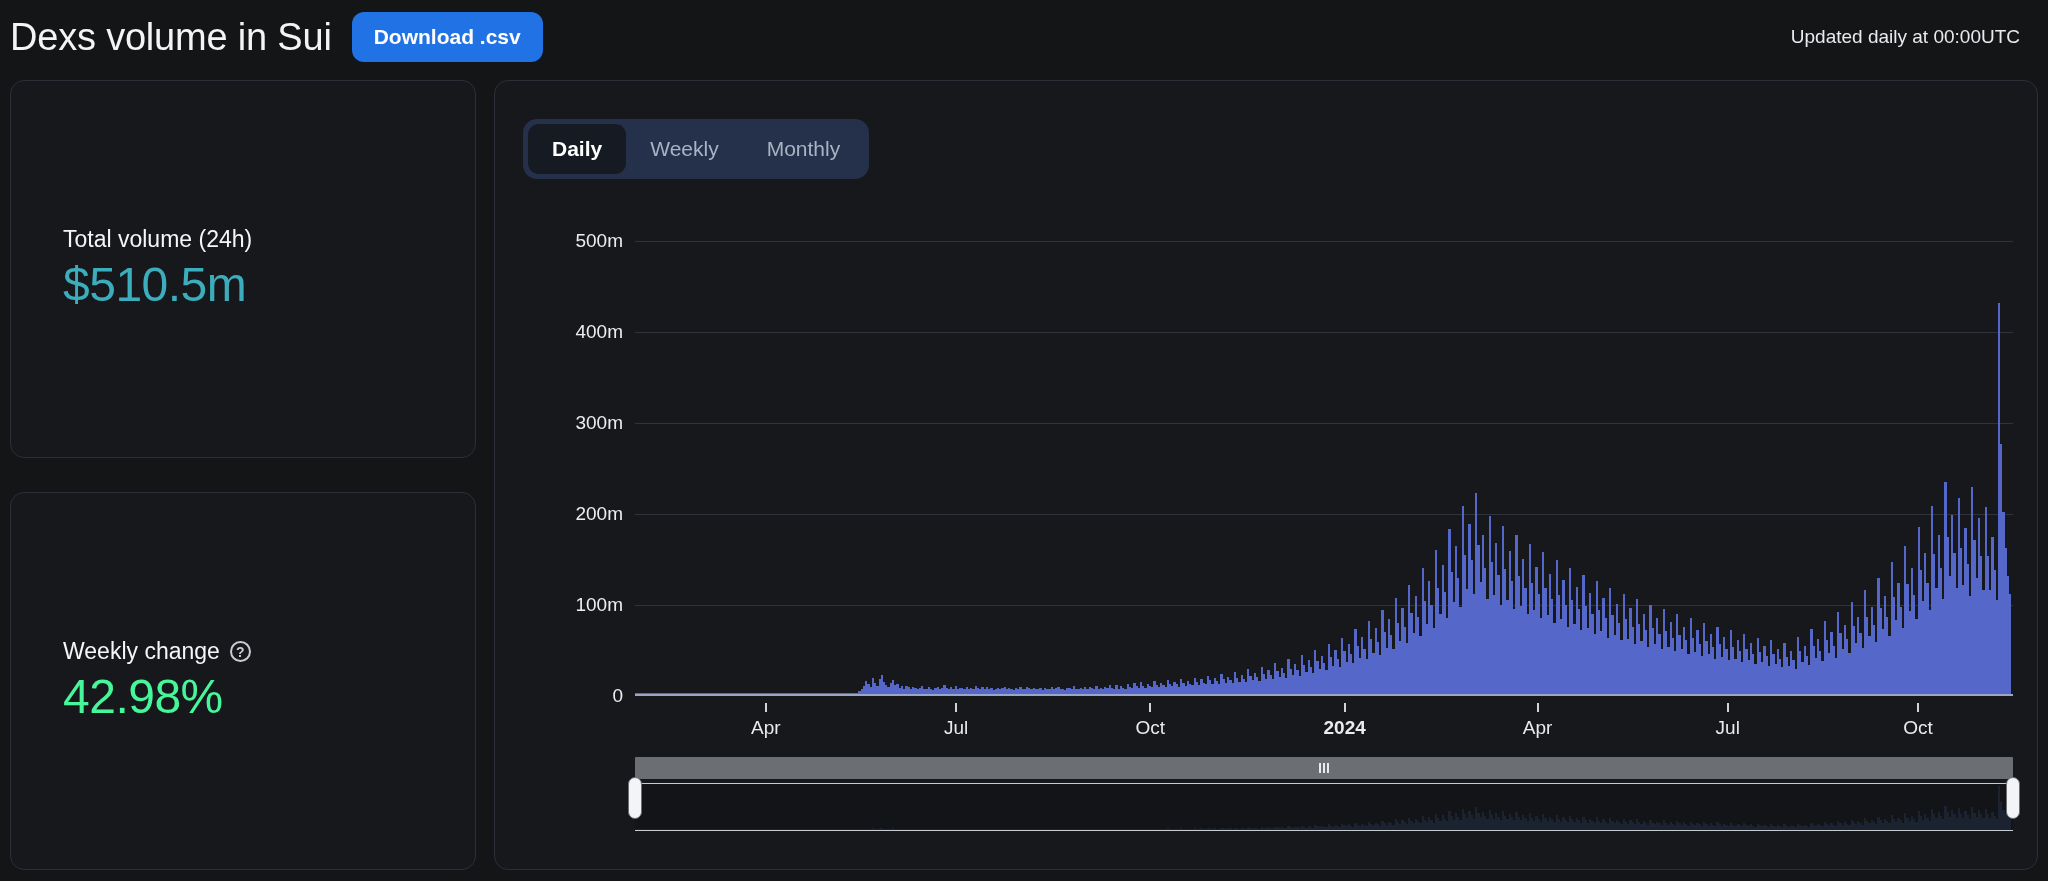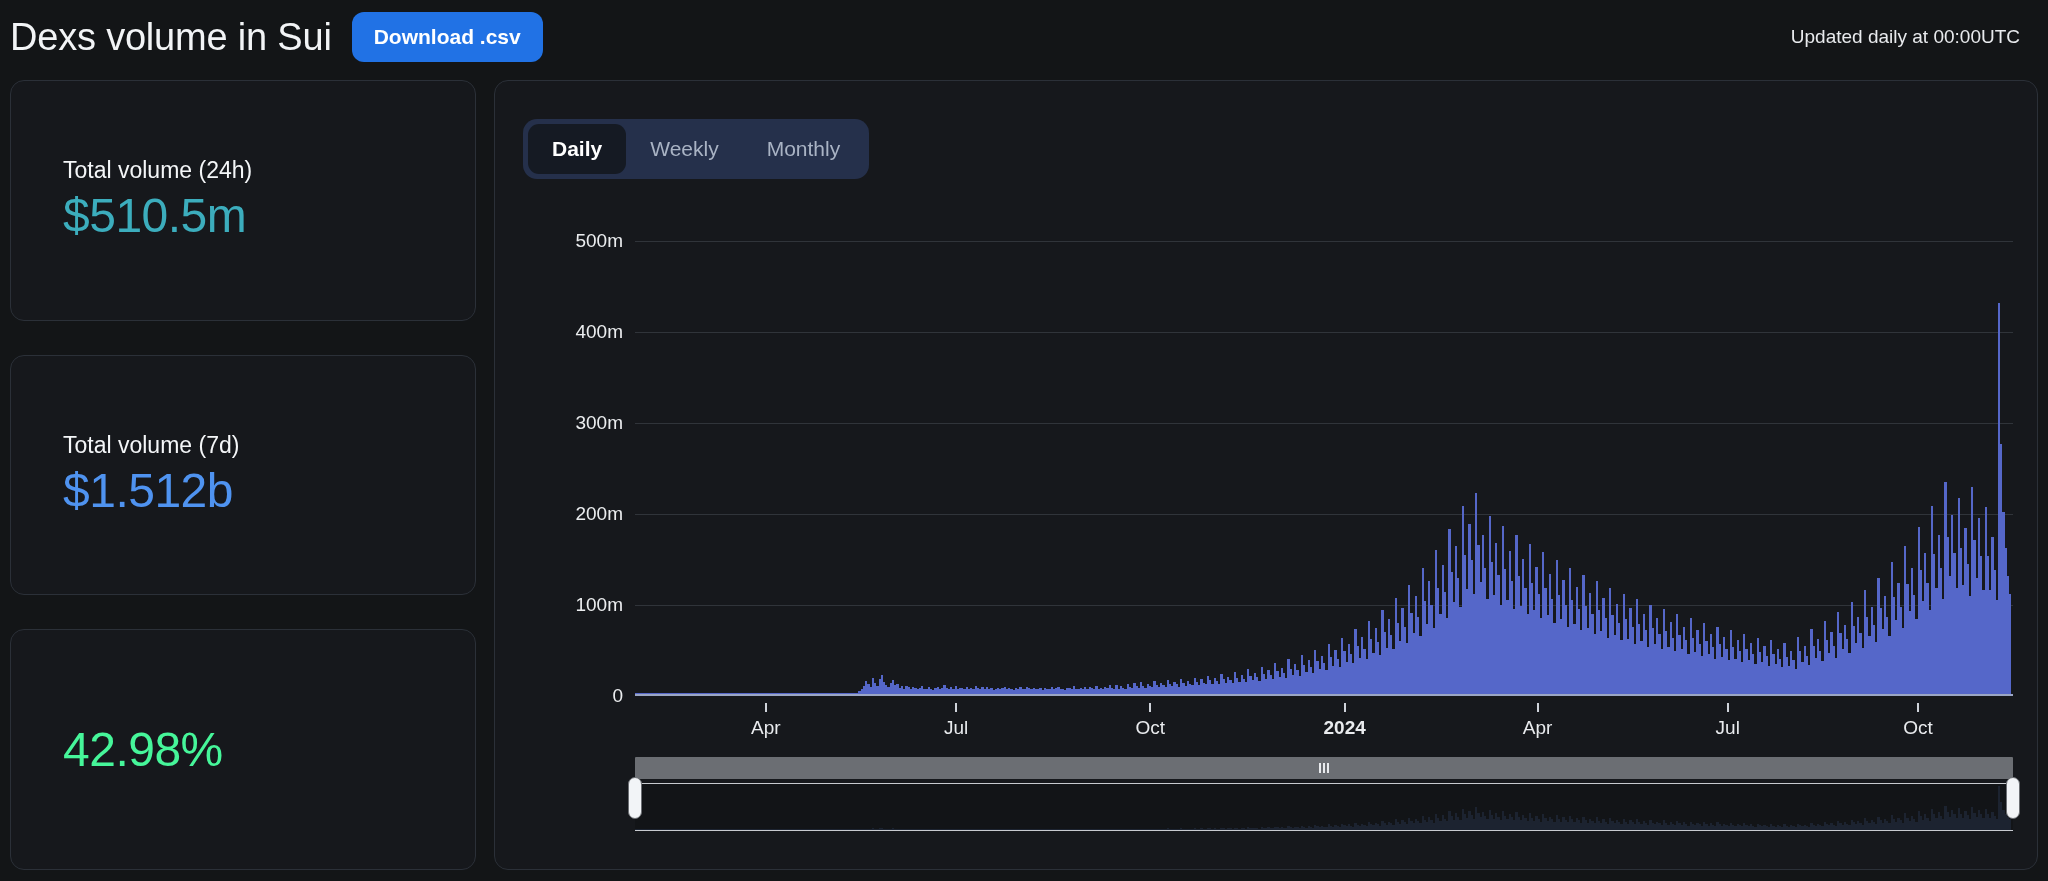--- a/index.html
+++ b/index.html
@@ -229,28 +229,26 @@
 
   <div class="sidebar">
 
     <div class="stat-card">
       <div class="stat-label">
         <span>Total volume (24h)</span>
       </div>
       <div class="stat-value v-teal">$510.5m</div>
     </div>
 
+
     <div class="stat-card">
       <div class="stat-label">
-        <span>Total volume (7d)</span>
+        <span>Weekly change</span>
+        <span class="q-icon">?</span>
       </div>
-      <div class="stat-value v-blue">$1.512b</div>
-    </div>
-
-    <div class="stat-card">
       <div class="stat-value v-green">42.98%</div>
     </div>
 
   </div>
 
   <div class="chart-panel">
 
     <div class="tabs">
       <button class="tab active">Daily</button>
       <button class="tab">Weekly</button>

